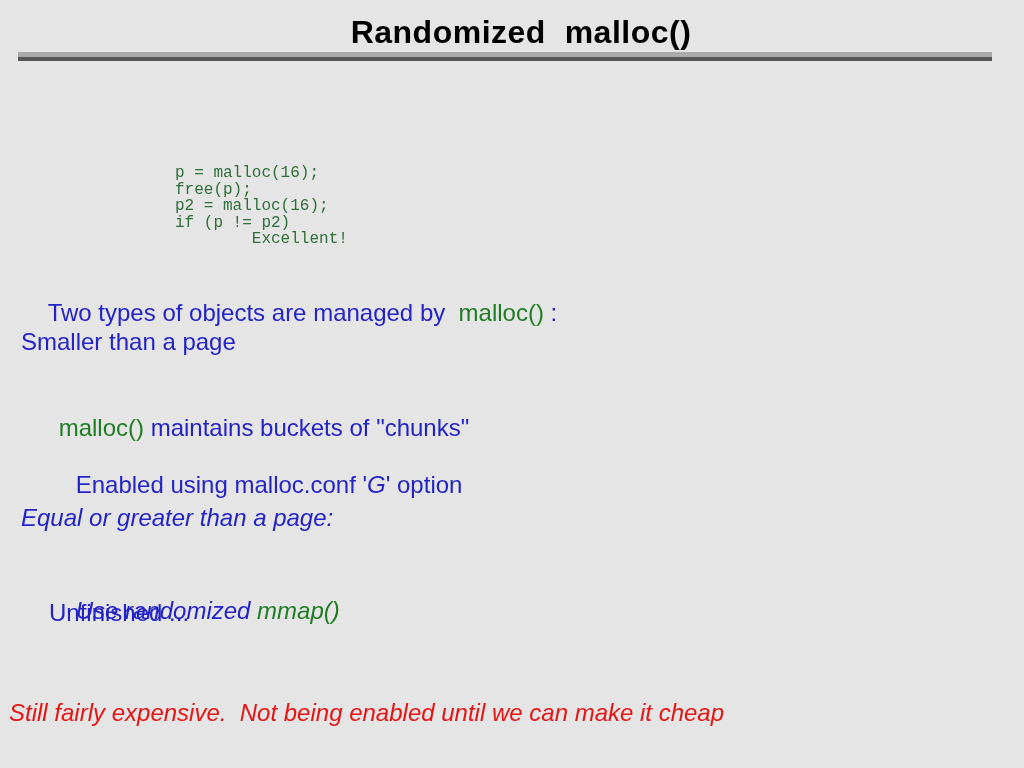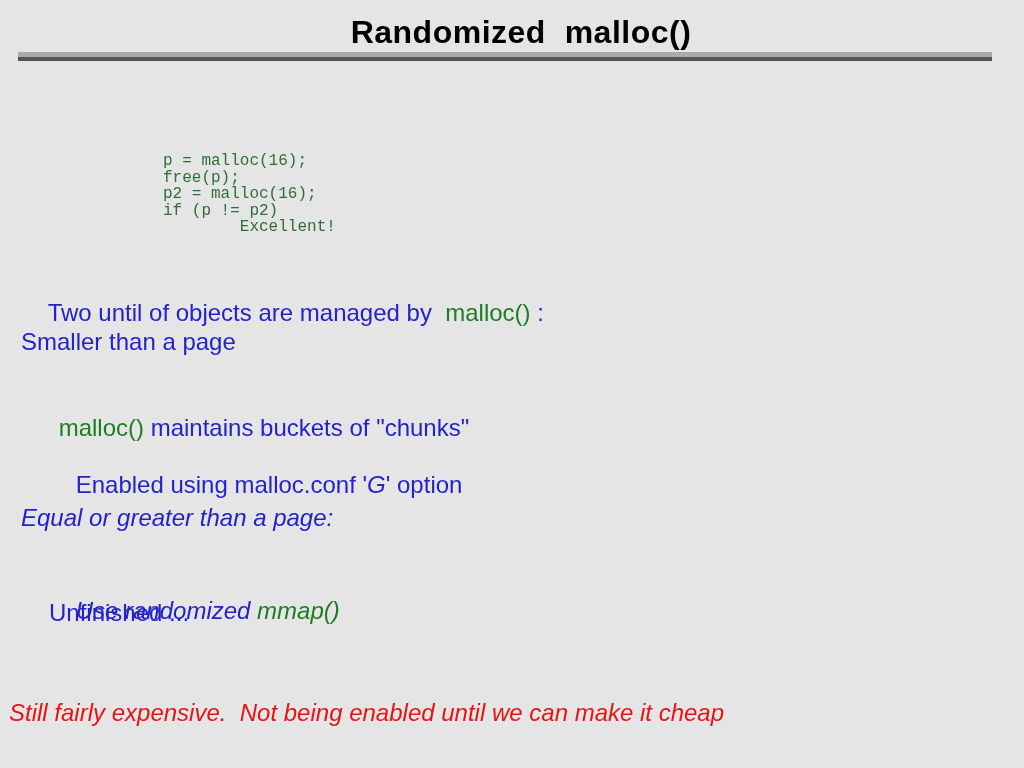--- a/index.html
+++ b/index.html
@@ -50,21 +50,21 @@
     color: #2323c8;
   }
   .blue   { color: #2323c8; }
   .green  { color: #1e7d23; }
   .red    { color: #e61414; }
   .italic { font-style: italic; }
   .code {
     position: absolute;
     left: 163px;
     top: 153px;
-    margin: 0;
+    margin: 12px;
     font-family: "Liberation Mono", monospace;
     font-size: 16px;
     line-height: 16.5px;
     color: #2e6e38;
     white-space: pre;
   }
 </style>
 </head>
 <body>
 
@@ -78,21 +78,21 @@
   </div>
 
 
   <pre class="code">p = malloc(16);
 free(p);
 p2 = malloc(16);
 if (p != p2)
         Excellent!</pre>
 
   <div class="line" style="left:21px; top:271px;">
-    <span class="blue">Two until of objects are managed by  </span><span class="green">malloc()</span><span class="blue"> :</span>
+    <span class="blue">Two types of objects are managed by  </span><span class="green">malloc()</span><span class="blue"> :</span>
   </div>
 
   <div class="line blue" style="left:21px; top:328px;">Smaller than a page</div>
 
   <div class="line" style="left:32px; top:386px;">
     <span class="green">malloc()</span><span class="blue"> maintains buckets of "chunks"</span>
   </div>
 
 
   <div class="line" style="left:49px; top:443px;">

